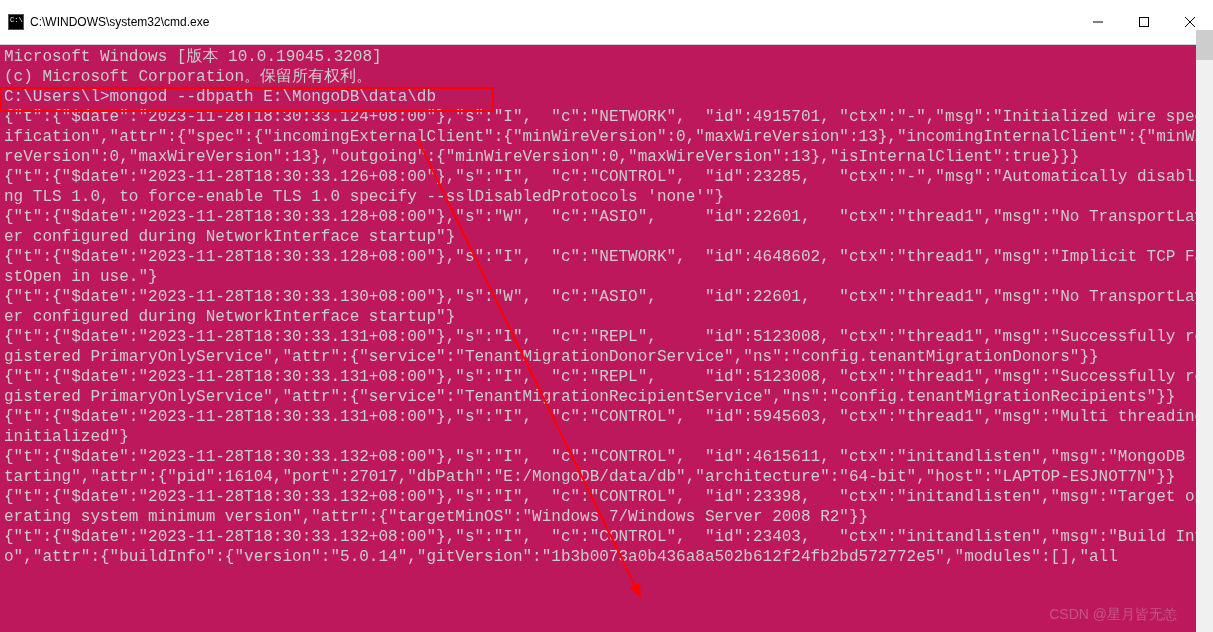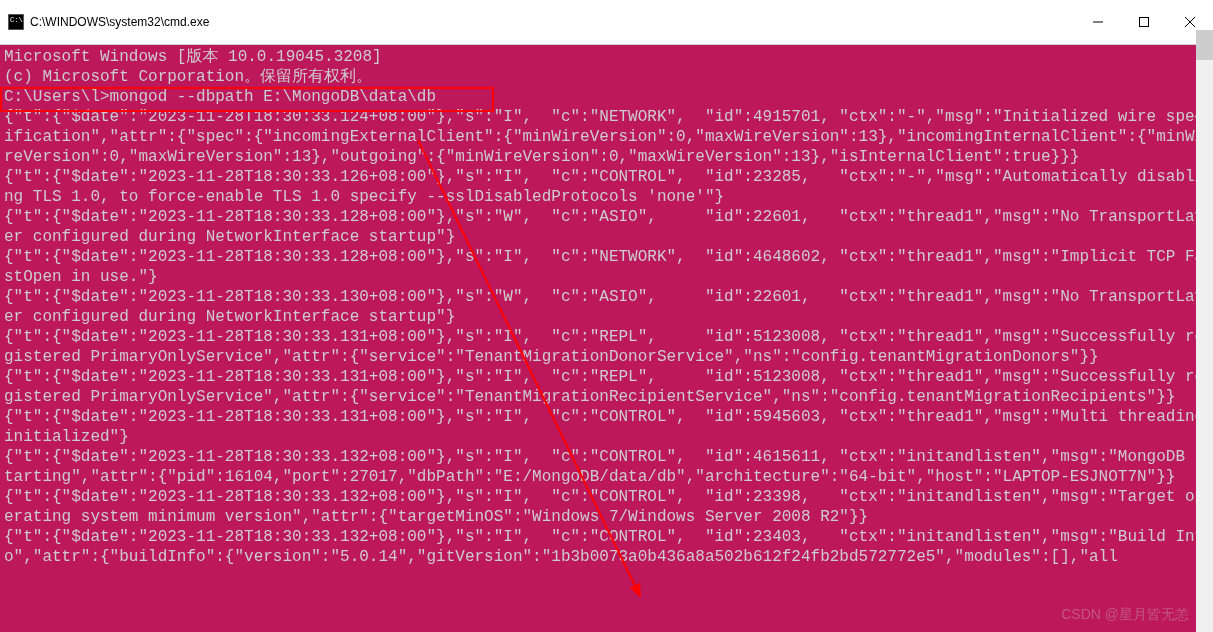--- a/index.html
+++ b/index.html
@@ -85,21 +85,21 @@
       position: absolute;
       border: 2px solid #ff0000;
       pointer-events: none;
     }
     .arrow-line {
       position: absolute;
       pointer-events: none;
     }
     .watermark {
       position: absolute;
-      right: 24px;
+      right: 36px;
       bottom: 8px;
       color: rgba(200,200,200,0.35);
       font-family: "Segoe UI", sans-serif;
       font-size: 14px;
     }
     .term-line { display: block; }
   </style>
 </head>
 <body>
 

